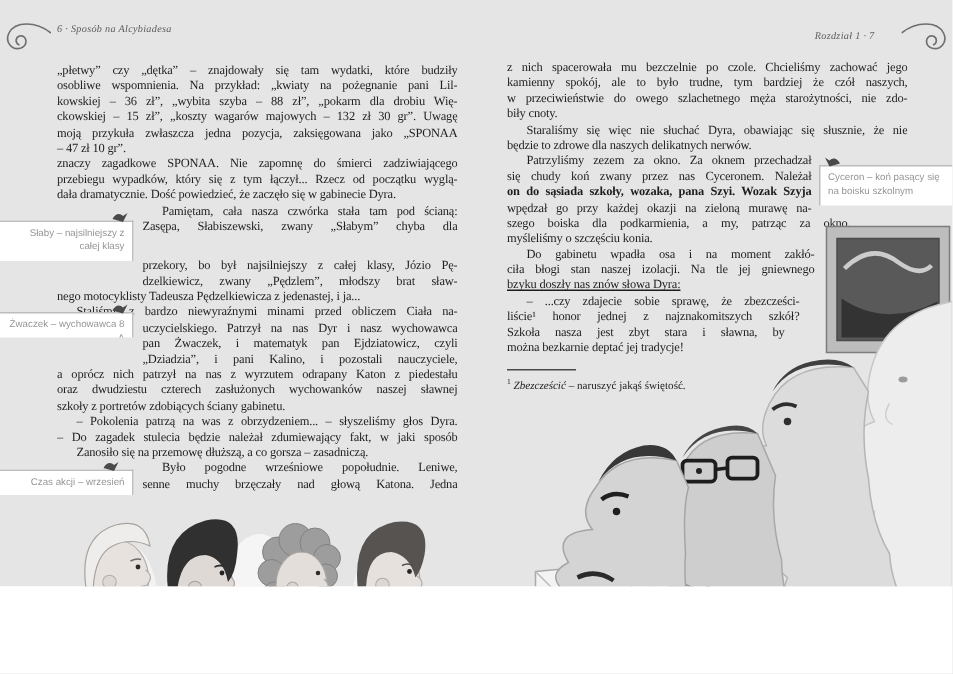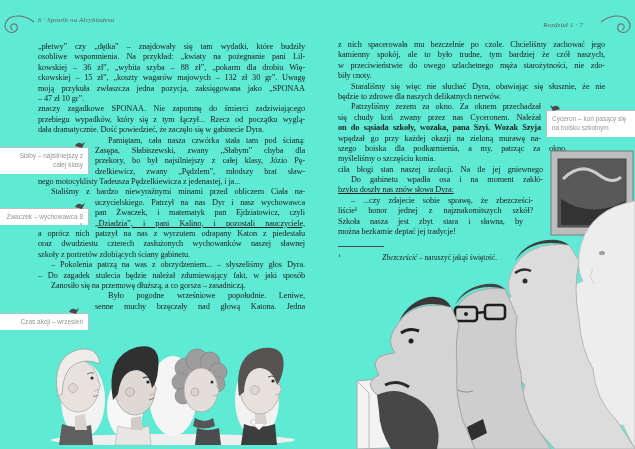--- a/index.html
+++ b/index.html
@@ -1,16 +1,16 @@
 <!DOCTYPE html>
 <html><head>
 <meta charset="utf-8">
 <style>
   html,body{margin:0;padding:0;background:#ffffff;}
-  #spread{position:relative;width:635px;height:449px;background:#5eead4;overflow:hidden;
+  #spread{position:relative;width:635px;height:391px;background:#e5e5e5;overflow:hidden;
           font-family:"Liberation Serif","DejaVu Serif",serif;}
   .textcol{position:absolute;}
   .line{height:10.4px;line-height:10.4px;font-size:8.3px;letter-spacing:-0.12px;color:#1e1e1e;
         text-align:justify;text-align-last:justify;overflow:hidden;}
   .line.f{padding-left:13px;}
   .line.last{text-align-last:left;}
   #left-col{left:38px;top:42px;width:267px;}
   #right-col{left:338px;top:40px;width:267px;}
   .running-head{position:absolute;font-style:italic;font-size:6.8px;line-height:1;color:#5d5d5d;
         letter-spacing:0.2px;}
@@ -24,21 +24,21 @@
   #note-slaby{top:147px;height:27px;}
   #note-zwaczek{top:208px;height:17px;}
   #note-czas{top:313px;height:17px;}
   #note-cyceron{top:110px;height:27px;}
   .pointer{position:absolute;width:12px;height:8px;}
   .flourish{position:absolute;width:34px;height:28px;}
   #footnote{position:absolute;left:338px;top:246px;width:220px;color:#222;}
   #footnote .rule{width:46px;height:1px;background:#4a4a4a;margin-bottom:4px;}
   #footnote .fn-text{font-size:7.4px;line-height:9px;}
   #footnote sup{font-size:5px;}
-  #footnote i{margin-left:40px;}
+  #footnote i{}
   svg{display:block;}
 </style>
 </head>
 <body>
 
 <div id="spread">
 
   <svg class="flourish" style="left:0;top:12px" viewBox="0 0 34 28">
     <path d="M34,10 C24,2 10,2 6,10 C3,16 8,22 14,20 C19,18 18,11 13,12 C10,13 10,17 13,18" fill="none" stroke="#6f6f6f" stroke-width="1.1"></path>
   </svg>
@@ -55,27 +55,27 @@
       <div class="line">osobliwe wspomnienia. Na przykład: „kwiaty na pożegnanie pani Lil-</div>
       <div class="line">kowskiej – 36 zł”, „wybita szyba – 88 zł”, „pokarm dla drobiu Wię-</div>
       <div class="line">ckowskiej – 15 zł”, „koszty wagarów majowych – 132 zł 30 gr”. Uwagę</div>
       <div class="line">moją przykuła zwłaszcza jedna pozycja, zaksięgowana jako „SPONAA</div>
       <div class="line last">– 47 zł 10 gr”.</div>
       <div class="line">znaczy zagadkowe SPONAA. Nie zapomnę do śmierci zadziwiającego</div>
       <div class="line">przebiegu wypadków, który się z tym łączył... Rzecz od początku wyglą-</div>
       <div class="line last">dała dramatycznie. Dość powiedzieć, że zaczęło się w gabinecie Dyra.</div>
       <div class="line" style="padding-left: 70px;">Pamiętam, cała nasza czwórka stała tam pod ścianą:</div>
       <div class="line" style="padding-left: 57px;">Zasępa, Słabiszewski, zwany „Słabym” chyba dla</div>
-      <div class="line" style="padding-left: 57px;">przekory, bo był najsilniejszy z całej klasy, Józio Pę-</div>
+      <div class="line" style="padding-left: 57px; margin-top: 16px;">przekory, bo był najsilniejszy z całej klasy, Józio Pę-</div>
       <div class="line" style="padding-left: 57px;">dzelkiewicz, zwany „Pędzlem”, młodszy brat sław-</div>
       <div class="line last">nego motocyklisty Tadeusza Pędzelkiewicza z jedenastej, i ja...</div>
       <div class="line f">Staliśmy z bardzo niewyraźnymi minami przed obliczem Ciała na-</div>
       <div class="line" style="padding-left: 57px;">uczycielskiego. Patrzył na nas Dyr i nasz wychowawca</div>
       <div class="line" style="padding-left: 57px;">pan Żwaczek, i matematyk pan Ejdziatowicz, czyli</div>
-      <div class="line" style="padding-left: 57px; text-decoration: underline;">„Dziadzia”, i pani Kalino, i pozostali nauczyciele,</div>
+      <div class="line" style="padding-left: 57px;">„Dziadzia”, i pani Kalino, i pozostali nauczyciele,</div>
       <div class="line">a oprócz nich patrzył na nas z wyrzutem odrapany Katon z piedestału</div>
       <div class="line">oraz dwudziestu czterech zasłużonych wychowanków naszej sławnej</div>
       <div class="line last">szkoły z portretów zdobiących ściany gabinetu.</div>
       <div class="line f">– Pokolenia patrzą na was z obrzydzeniem... – słyszeliśmy głos Dyra.</div>
       <div class="line">– Do zagadek stulecia będzie należał zdumiewający fakt, w jaki sposób</div>
       <div class="line f last">Zanosiło się na przemowę dłuższą, a co gorsza – zasadniczą.</div>
       <div class="line" style="padding-left: 70px;">Było pogodne wrześniowe popołudnie. Leniwe,</div>
       <div class="line" style="padding-left: 57px;">senne muchy brzęczały nad głową Katona. Jedna</div>
     </div>
 
@@ -86,22 +86,22 @@
       <div class="line">w przeciwieństwie do owego szlachetnego męża starożytności, nie zdo-</div>
       <div class="line last">biły cnoty.</div>
       <div class="line f">Staraliśmy się więc nie słuchać Dyra, obawiając się słusznie, że nie</div>
       <div class="line last">będzie to zdrowe dla naszych delikatnych nerwów.</div>
       <div class="line f" style="padding-right: 64px;">Patrzyliśmy zezem za okno. Za oknem przechadzał</div>
       <div class="line" style="padding-right: 64px;">się chudy koń zwany przez nas Cyceronem. Należał</div>
       <div class="line" style="padding-right: 64px; font-weight: bold;">on do sąsiada szkoły, wozaka, pana Szyi. Wozak Szyja</div>
       <div class="line" style="padding-right: 64px;">wpędzał go przy każdej okazji na zieloną murawę na-</div>
       <div class="line" style="padding-right: 38px;">szego boiska dla podkarmienia, a my, patrząc za okno,</div>
       <div class="line last" style="padding-right: 38px;">myśleliśmy o szczęściu konia.</div>
+      <div class="line f" style="padding-right: 62px;">Do gabinetu wpadła osa i na moment zakłó-</div>
       <div class="line" style="padding-right: 62px;">ciła błogi stan naszej izolacji. Na tle jej gniewnego</div>
-      <div class="line f" style="padding-right: 62px;">Do gabinetu wpadła osa i na moment zakłó-</div>
       <div class="line last" style="padding-right: 62px; text-decoration: underline;">bzyku doszły nas znów słowa Dyra:</div>
       <div class="line f" style="padding-right: 72px;">– ...czy zdajecie sobie sprawę, że zbezcześci-</div>
       <div class="line" style="padding-right: 72px;">liście¹ honor jednej z najznakomitszych szkół?</div>
       <div class="line" style="padding-right: 82px;">Szkoła nasza jest zbyt stara i sławna, by</div>
       <div class="line last" style="padding-right: 95px;">można bezkarnie deptać jej tradycje!</div>
     </div>
 
   <div class="mnote side-l" id="note-slaby">Słaby – najsilniejszy z całej klasy</div>
   <div class="mnote side-l" id="note-zwaczek">Żwaczek – wychowawca 8 A</div>
   <div class="mnote side-l" id="note-czas">Czas akcji – wrzesień</div>

